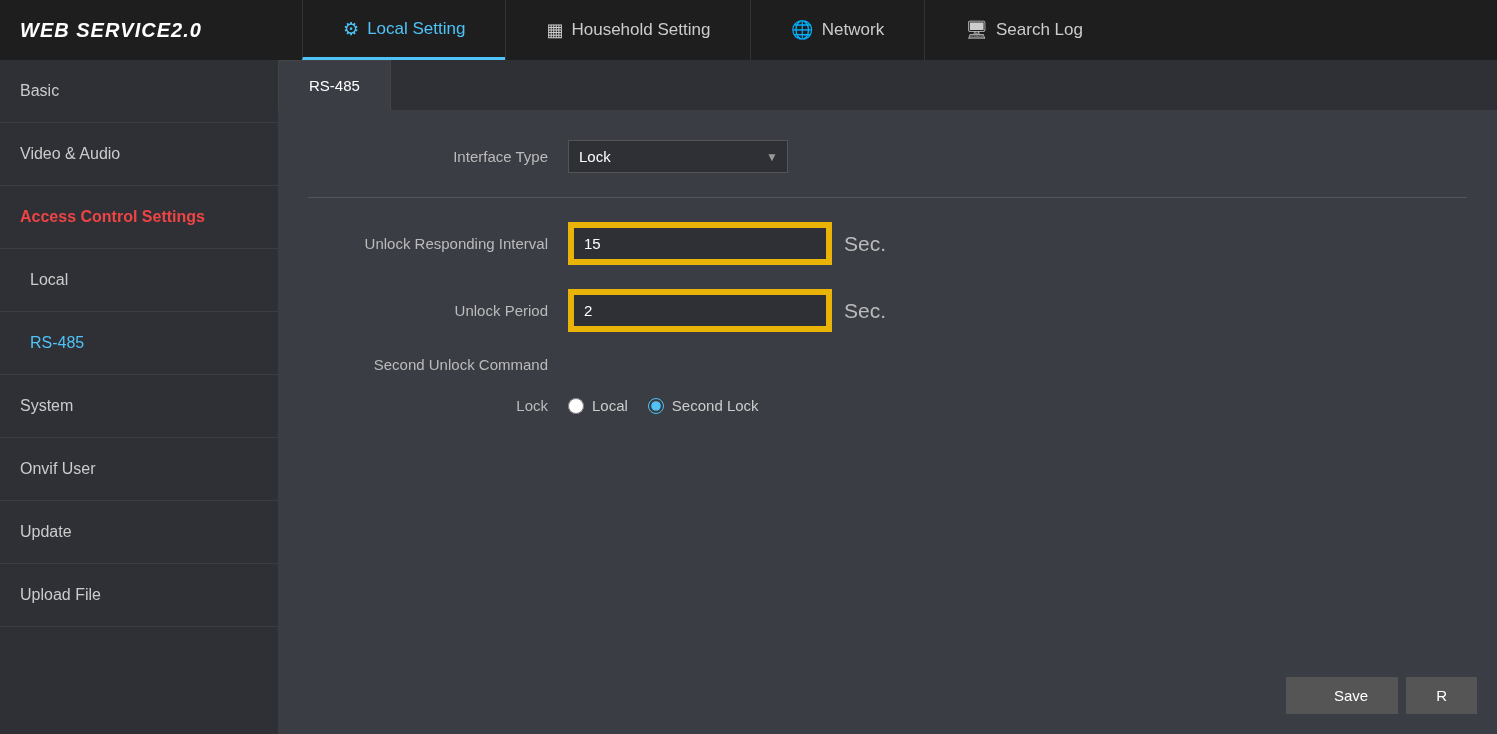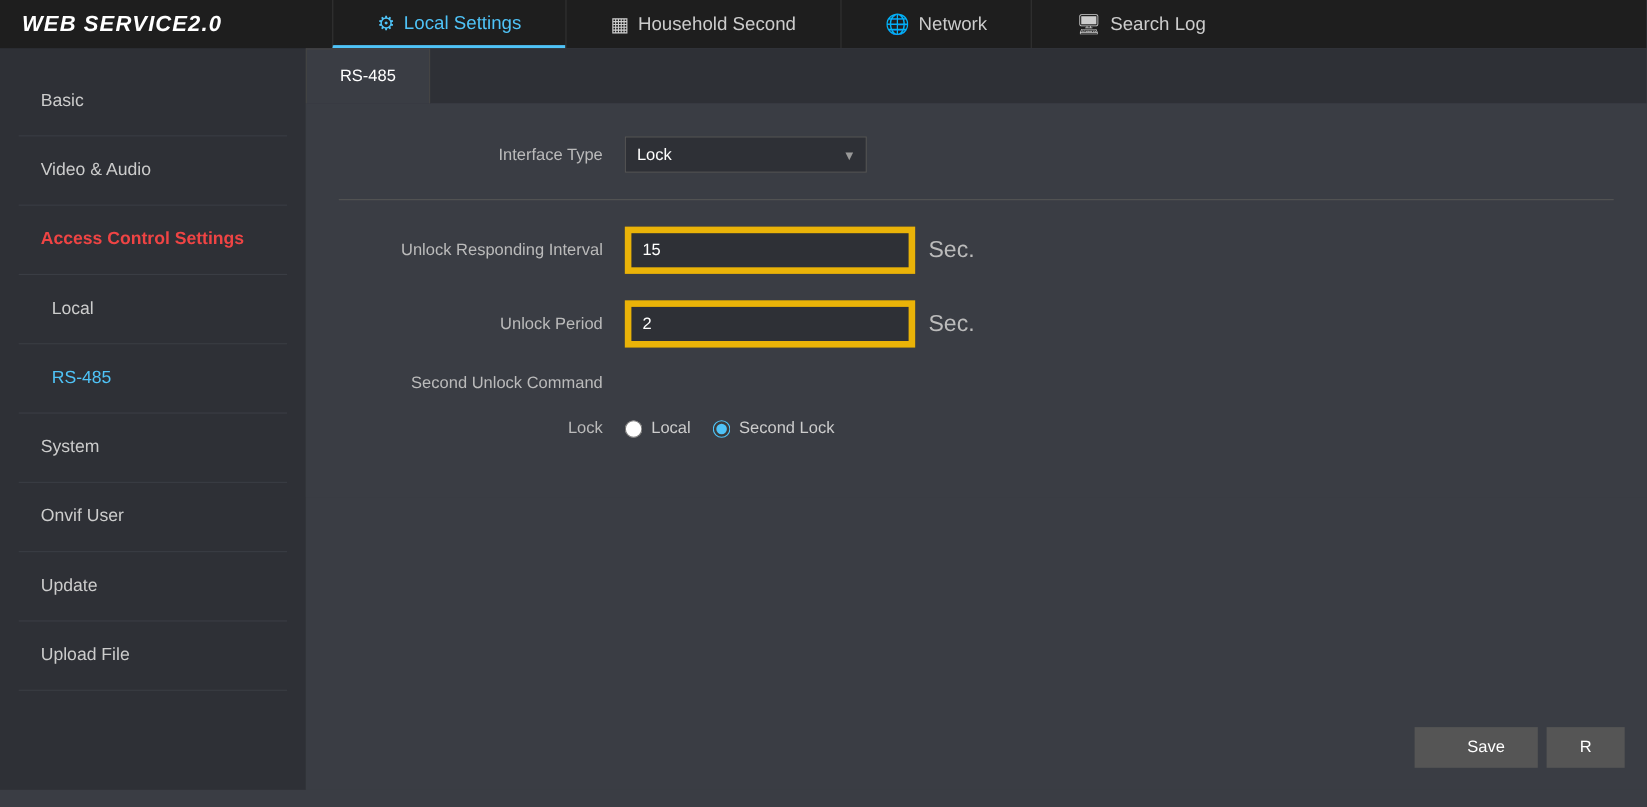--- a/index.html
+++ b/index.html
@@ -9,21 +9,21 @@
       color: #ccc;
       width: 1497px;
       height: 734px;
       overflow: hidden;
     }
 
     
     .top-nav {
       display: flex;
       align-items: center;
-      height: 44px;
+      height: 60px;
       background: #1e1e1e;
     }
     .brand {
       width: 302px;
       background: #1e1e1e;
       color: #fff;
       font-size: 20px;
       font-weight: bold;
       font-style: italic;
       letter-spacing: 1px;
@@ -58,21 +58,21 @@
     
     .main-layout {
       display: flex;
       height: calc(734px - 60px);
     }
 
     
     .sidebar {
       width: 278px;
       background: #2e3036;
-      padding: 17px;
+      padding: 0;
       display: flex;
       flex-direction: column;
     }
     .sidebar-item {
       padding: 22px 20px;
       font-size: 16px;
       color: #ccc;
       cursor: pointer;
       border-bottom: 1px solid #3a3d44;
     }
@@ -217,25 +217,25 @@
     }
   </style>
 </head>
 <body>
 
 <div class="top-nav">
   <div class="brand">WEB SERVICE2.0</div>
   <div class="nav-tabs">
     <div class="nav-tab active">
       <span class="nav-tab-icon">⚙</span>
-      <span>Local Settings</span>
+      <span>Local Setting</span>
     </div>
     <div class="nav-tab">
       <span class="nav-tab-icon">▦</span>
-      <span>Household Second</span>
+      <span>Household Setting</span>
     </div>
     <div class="nav-tab">
       <span class="nav-tab-icon">🌐</span>
       <span>Network</span>
     </div>
     <div class="nav-tab">
       <span class="nav-tab-icon">🖥</span>
       <span>Search Log</span>
     </div>
   </div>

